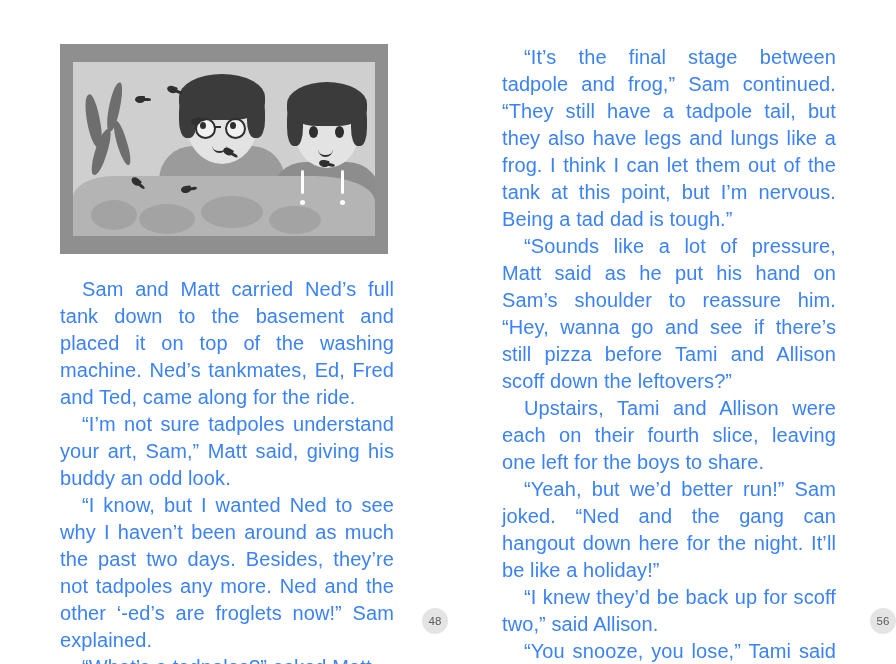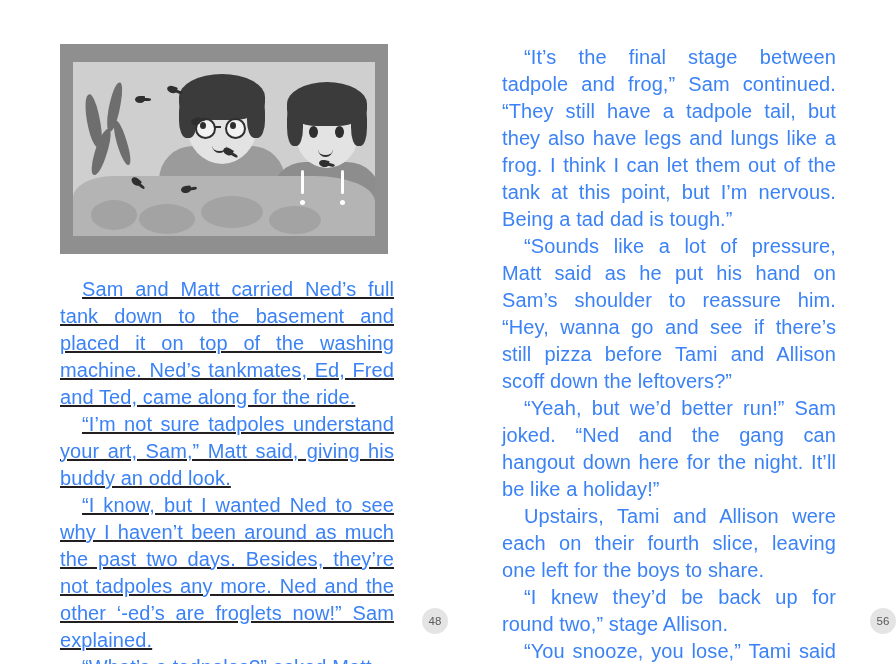--- a/index.html
+++ b/index.html
@@ -19,21 +19,21 @@
     position: absolute;
     inset: 0;
     display: flex;
   }
   .page {
     position: relative;
     width: 50%;
     height: 100%;
     box-sizing: border-box;
   }
-  .page-left  { padding: 44px 54px 0 60px; text-decoration: underline; }
+  .page-left  { padding: 44px 54px 0 60px; }
   .page-right { padding: 44px 60px 0 54px; }
 
   
   .illustration {
     position: relative;
     width: 328px;
     height: 210px;
     background: #d9d9d9;
     overflow: hidden;
   }
@@ -292,23 +292,23 @@
 
     <div class="folio">
       <div class="folio-circle">48</div>
     </div>
   </div>
 
   <div class="page page-right col-right">
     <div class="body-text">
       <p>“It’s the final stage between tadpole and frog,” Sam continued. “They still have a tadpole tail, but they also have legs and lungs like a frog. I think I can let them out of the tank at this point, but I’m nervous. Being a tad dad is tough.”</p>
       <p>“Sounds like a lot of pressure,  Matt said as he put his hand on Sam’s shoulder to reassure him. “Hey, wanna go and see if there’s still pizza before Tami and Allison scoff down the leftovers?”</p>
+      <p>Upstairs, Tami and Allison were each on their fourth slice, leaving one left for the boys to share.</p>
       <p>“Yeah, but we’d better run!” Sam joked. “Ned and the gang can hangout down here for the night. It’ll be like a holiday!”</p>
-      <p>Upstairs, Tami and Allison were each on their fourth slice, leaving one left for the boys to share.</p>
-      <p>“I knew they’d be back up for round two,” stage Allison.</p>
+      <p>“I knew they’d be back up for scoff two,” said Allison.</p>
       <p>“You snooze, you lose,” Tami said with a shrug.</p>
     </div>
 
     <div class="goto-wrap">
       <div class="goto-arrow">
         <span>Go to page</span>
         <span class="pagenum">71</span>
       </div>
     </div>
 

